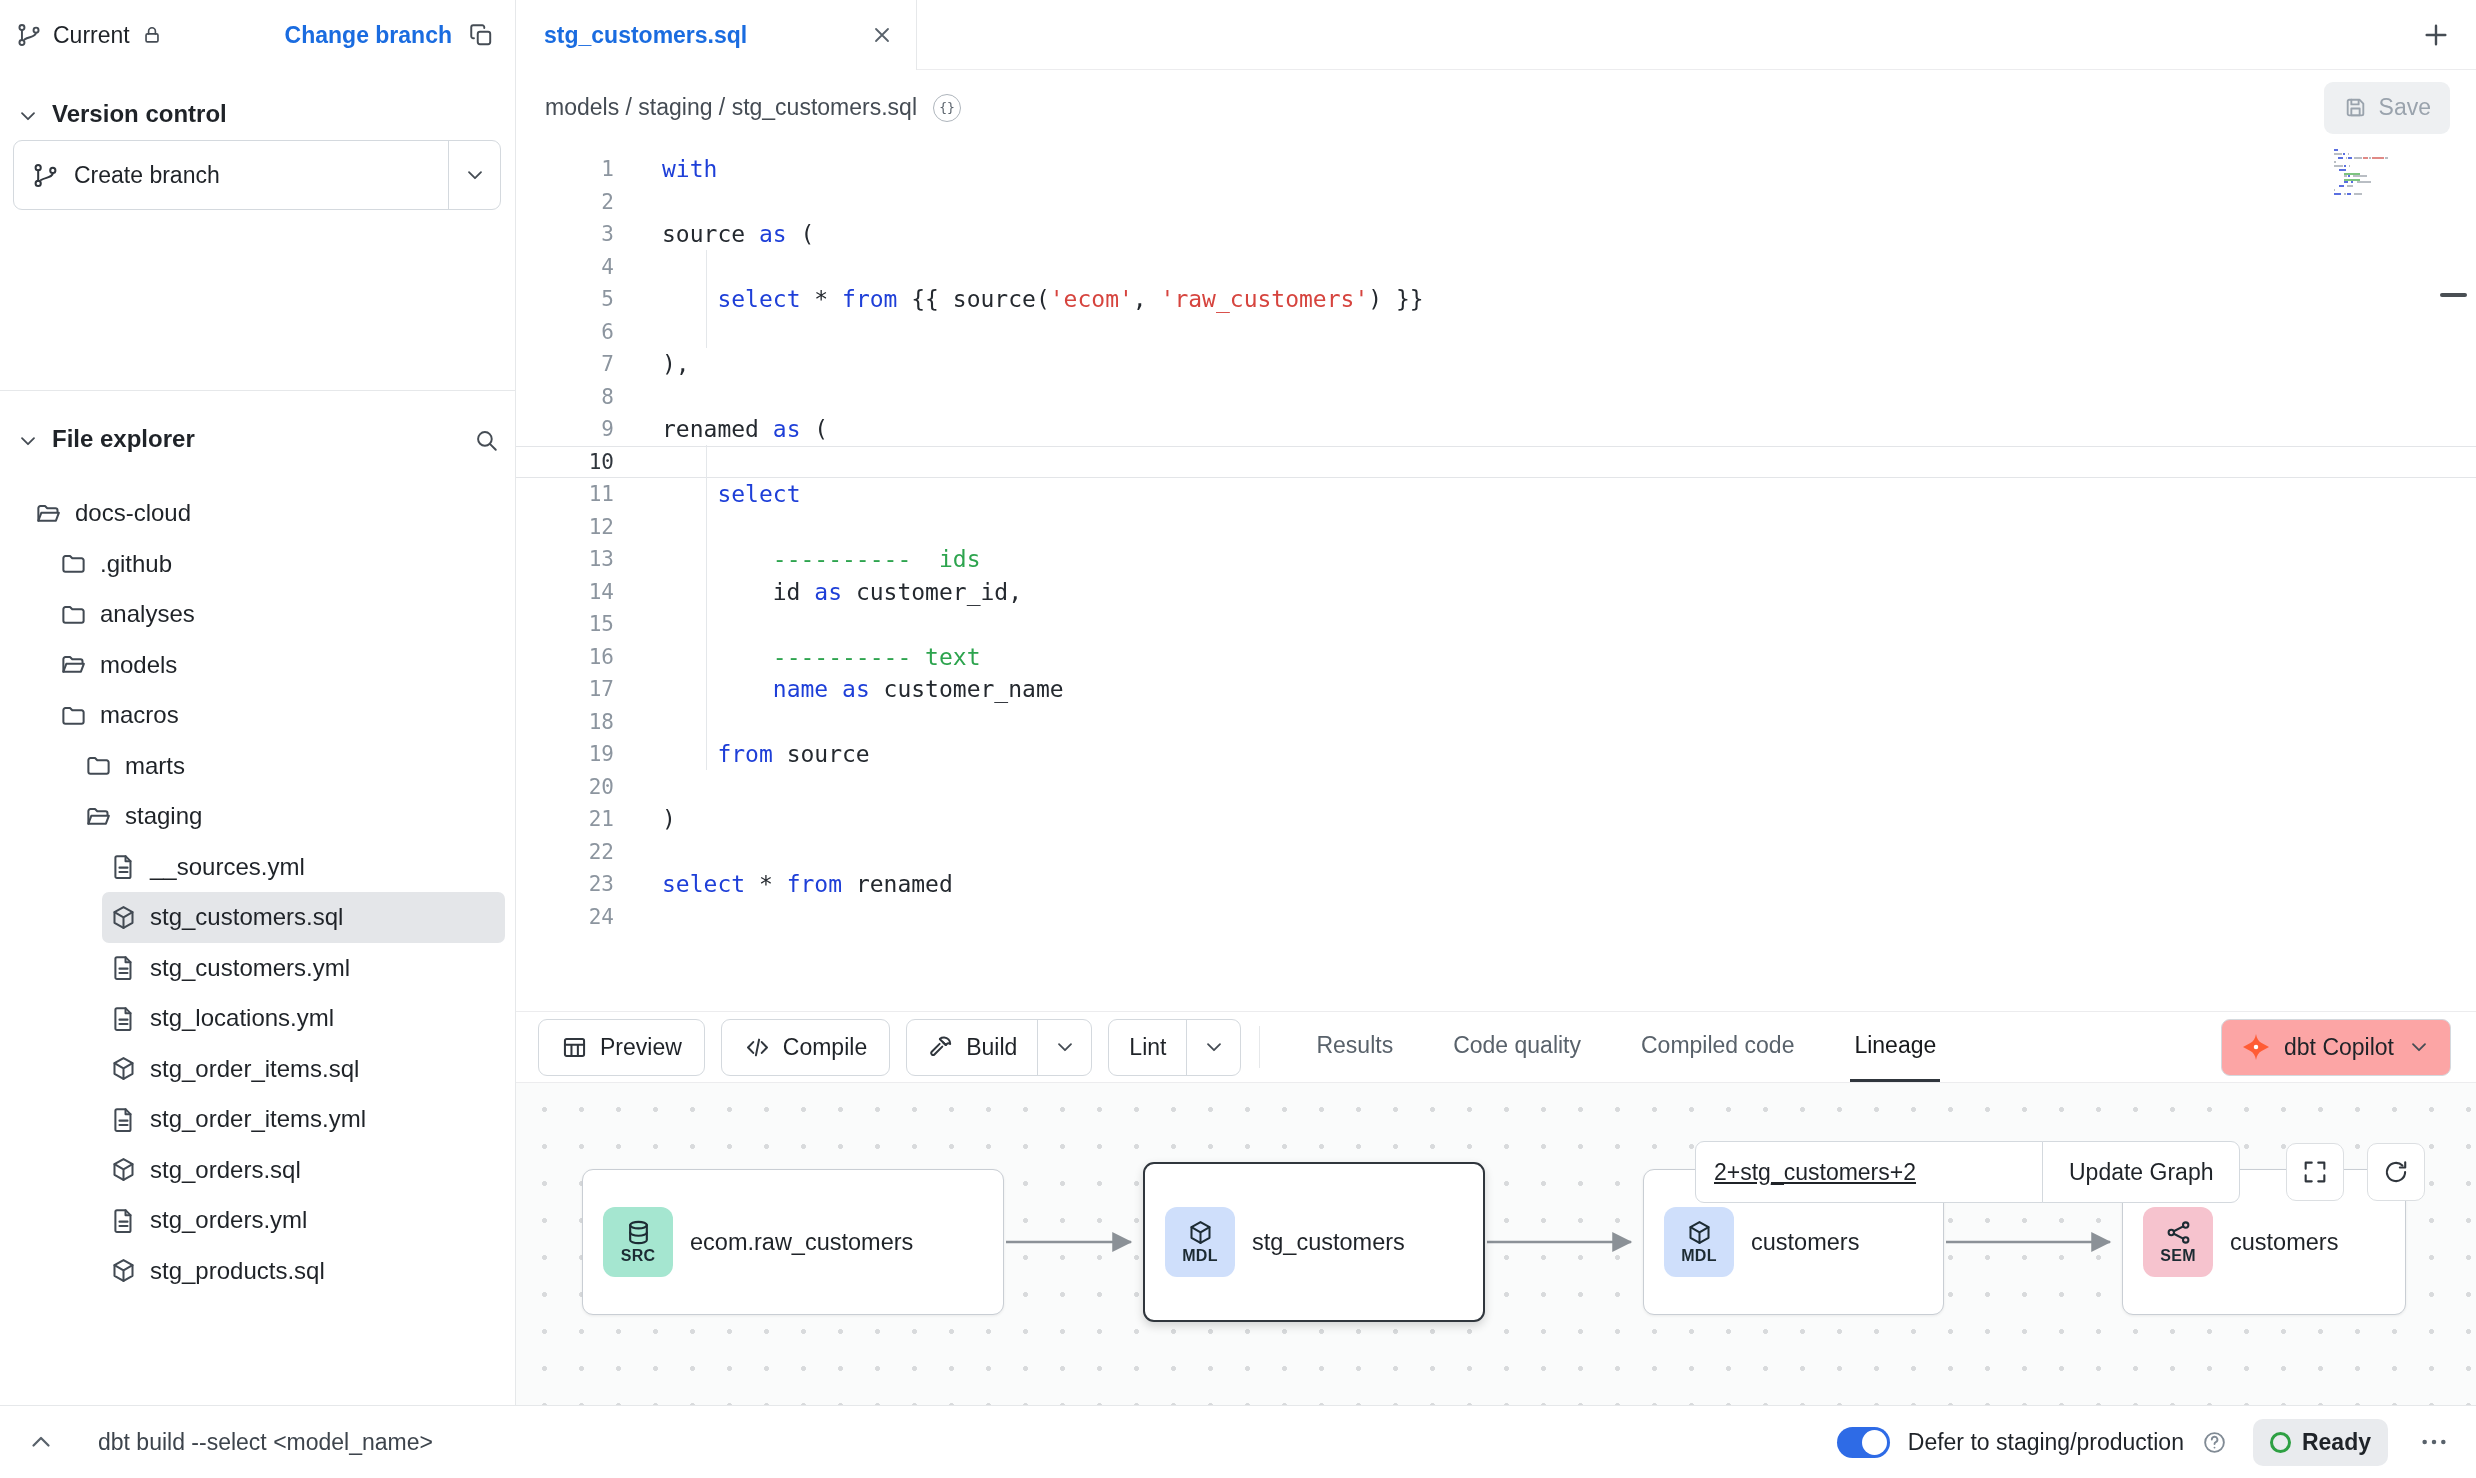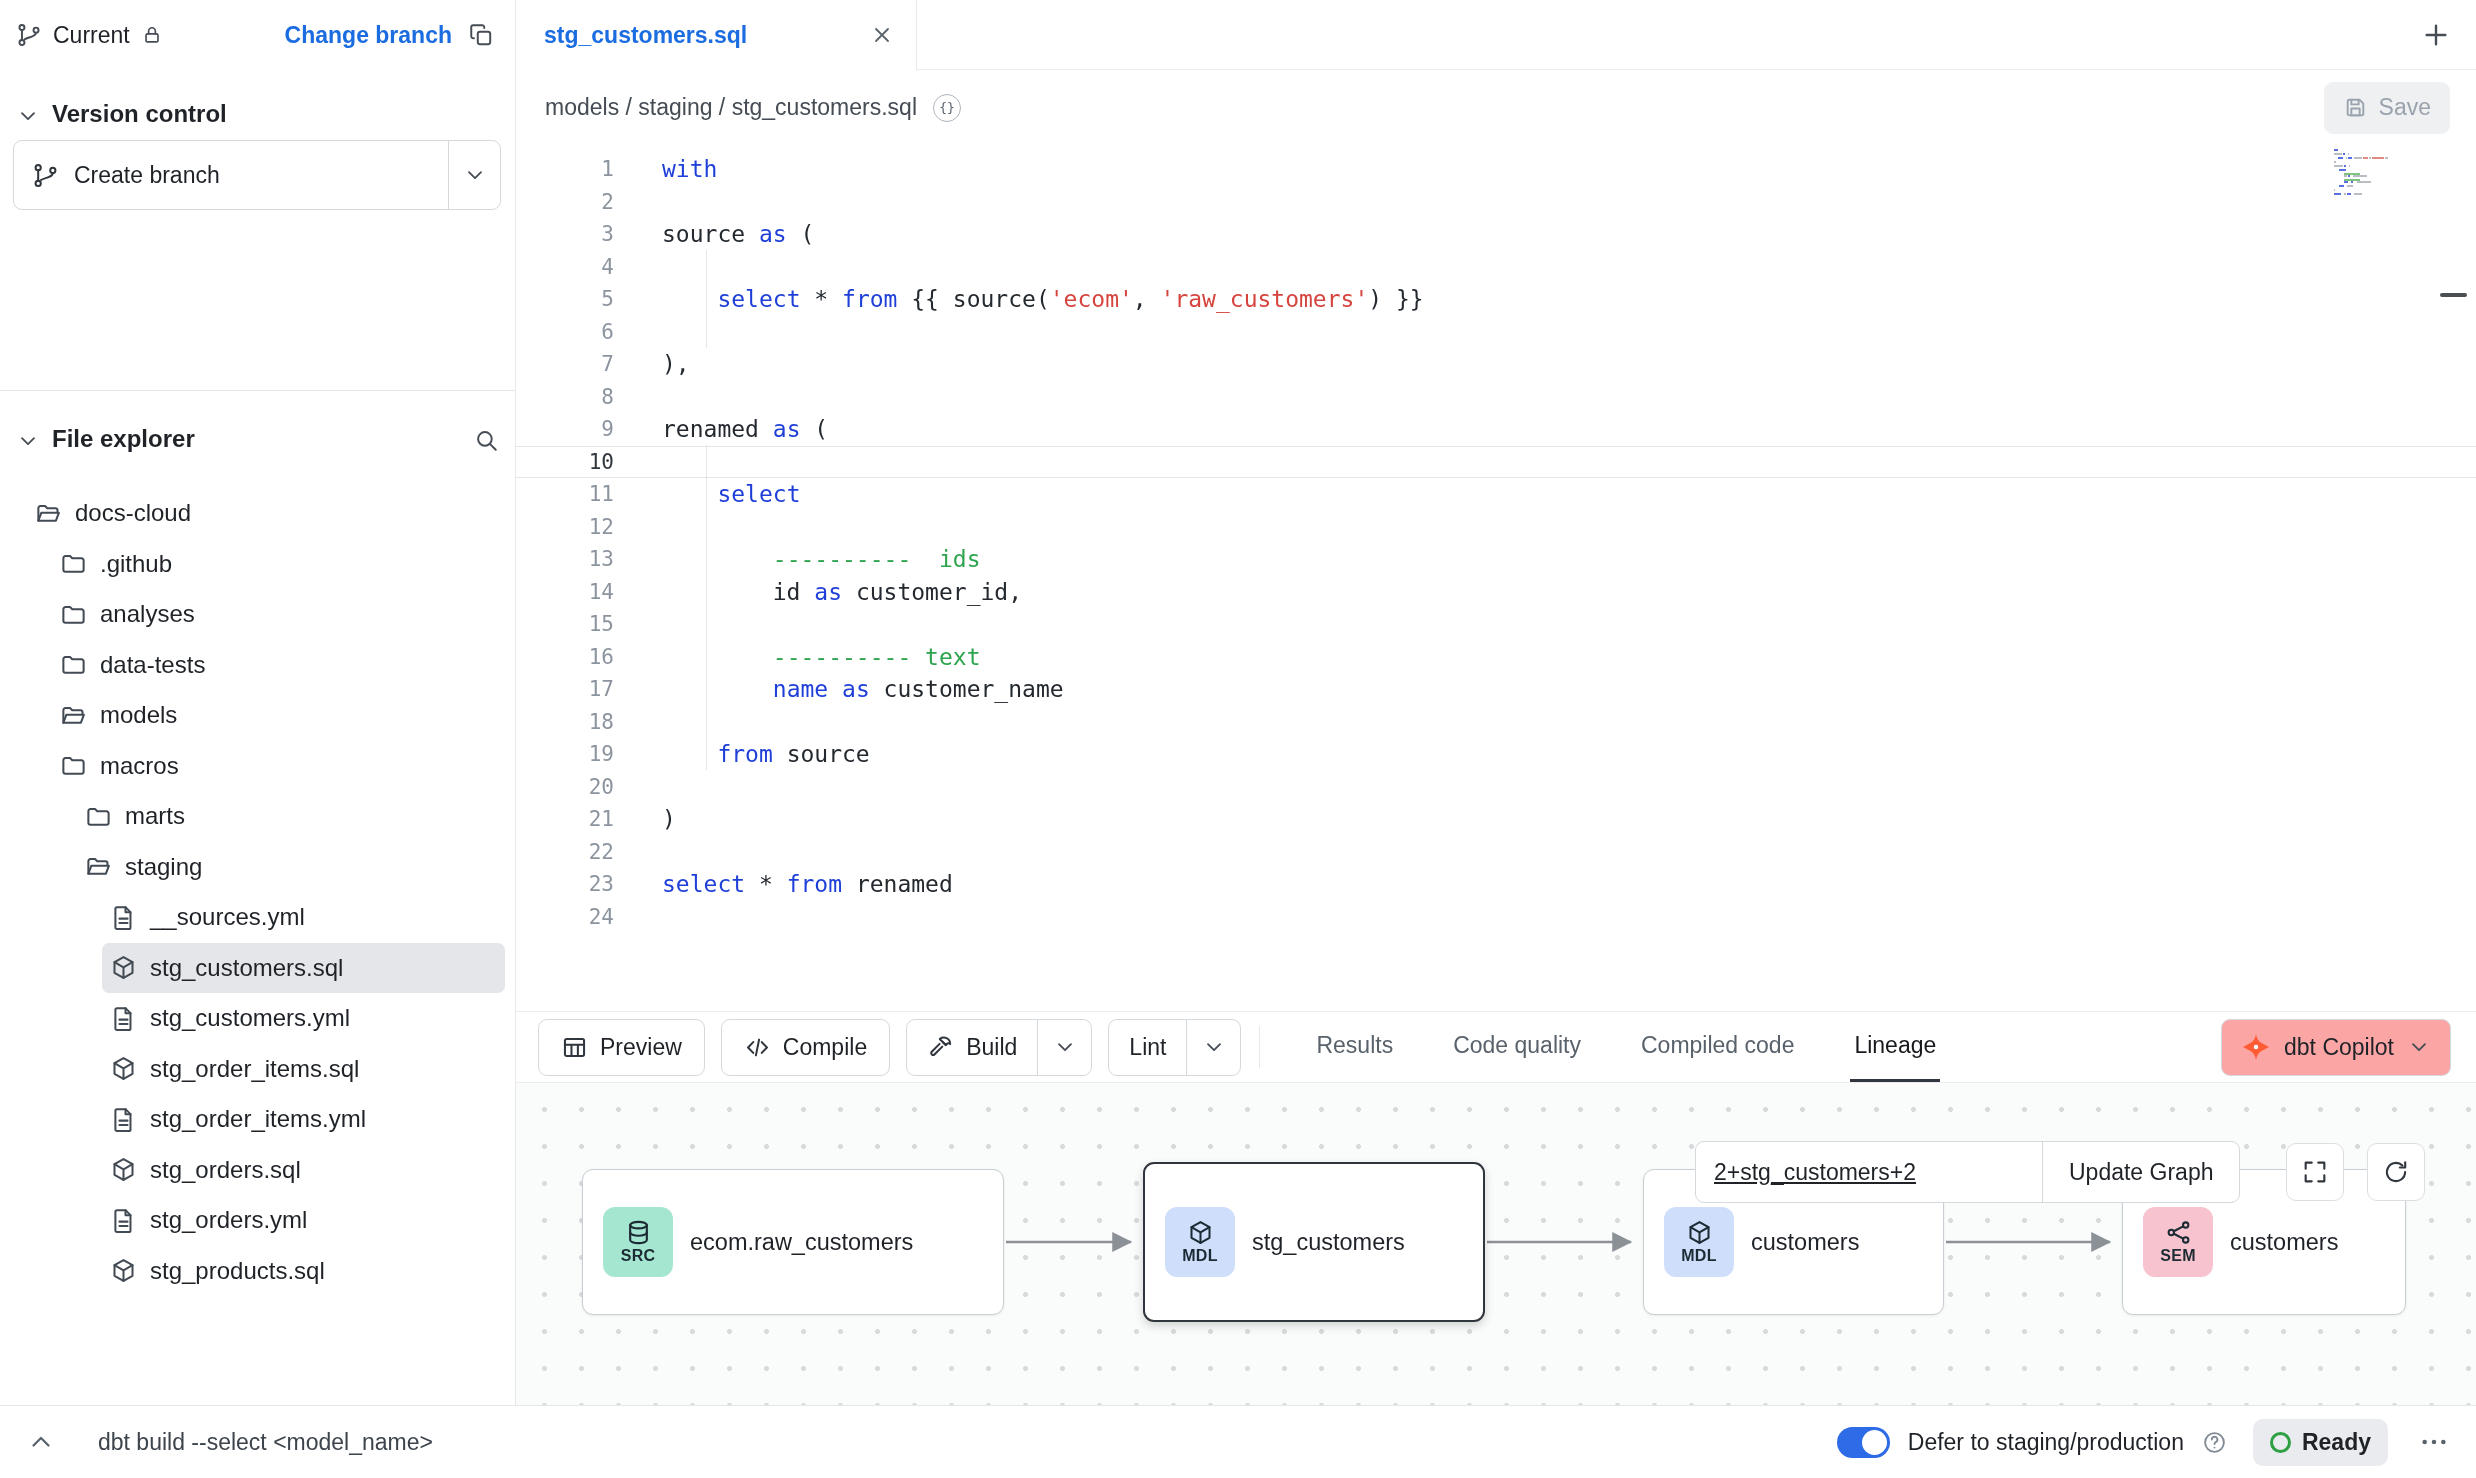--- a/index.html
+++ b/index.html
@@ -232,28 +232,20 @@
         <span class="icon ticon">
           <svg viewBox="0 0 24 24" fill="none" stroke="currentColor" stroke-width="1.8" stroke-linecap="round" stroke-linejoin="round">
             <path d="M3 7.2A1.8 1.8 0 0 1 4.8 5.4h4.1l2 2h8.3A1.8 1.8 0 0 1 21 9.2v8.4a1.8 1.8 0 0 1-1.8 1.8H4.8A1.8 1.8 0 0 1 3 17.6z"></path>
           </svg>
         </span>
         <span>analyses</span>
       </div>
       <div class="tree-row" style="margin-left: 52px;">
         <span class="icon ticon">
           <svg viewBox="0 0 24 24" fill="none" stroke="currentColor" stroke-width="1.8" stroke-linecap="round" stroke-linejoin="round">
-            <path d="M3 7.2A1.8 1.8 0 0 1 4.8 5.4h4.1l2 2h8.3A1.8 1.8 0 0 1 21 9.2v8.4a1.8 1.8 0 0 1-1.8 1.8H4.8A1.8 1.8 0 0 1 3 17.6z"></path>
-          </svg>
-        </span>
-        <span>data-tests</span>
-      </div>
-      <div class="tree-row" style="margin-left: 52px;">
-        <span class="icon ticon">
-          <svg viewBox="0 0 24 24" fill="none" stroke="currentColor" stroke-width="1.8" stroke-linecap="round" stroke-linejoin="round">
             <path d="M3 18.4V7.2A1.8 1.8 0 0 1 4.8 5.4h4.1l2 2h7.3A1.8 1.8 0 0 1 20 9.2v1.2"></path>
             <path d="M3 18.4l2.6-7h15.6l-2.6 7z"></path>
           </svg>
         </span>
         <span>models</span>
       </div>
       <div class="tree-row" style="margin-left: 52px;">
         <span class="icon ticon">
           <svg viewBox="0 0 24 24" fill="none" stroke="currentColor" stroke-width="1.8" stroke-linecap="round" stroke-linejoin="round">
             <path d="M3 7.2A1.8 1.8 0 0 1 4.8 5.4h4.1l2 2h8.3A1.8 1.8 0 0 1 21 9.2v8.4a1.8 1.8 0 0 1-1.8 1.8H4.8A1.8 1.8 0 0 1 3 17.6z"></path>
@@ -297,20 +289,29 @@
         <span>stg_customers.sql</span>
       </div>
       <div class="tree-row" style="margin-left: 102px;">
         <span class="icon ticon">
           <svg viewBox="0 0 24 24" fill="none" stroke="currentColor" stroke-width="1.8" stroke-linecap="round" stroke-linejoin="round">
             <path d="M6.2 2.8h7.6l4.4 4.4v13.6a1.4 1.4 0 0 1-1.4 1.4H6.2a1.4 1.4 0 0 1-1.4-1.4V4.2a1.4 1.4 0 0 1 1.4-1.4z"></path>
             <path d="M13.8 2.8V7.3h4.4M8.4 13h7.2M8.4 16.8h7.2"></path>
           </svg>
         </span>
         <span>stg_customers.yml</span>
+      </div>
+      <div class="tree-row" style="margin-left: 102px;">
+        <span class="icon ticon">
+          <svg viewBox="0 0 24 24" fill="none" stroke="currentColor" stroke-width="1.8" stroke-linecap="round" stroke-linejoin="round">
+            <path d="M6.2 2.8h7.6l4.4 4.4v13.6a1.4 1.4 0 0 1-1.4 1.4H6.2a1.4 1.4 0 0 1-1.4-1.4V4.2a1.4 1.4 0 0 1 1.4-1.4z"></path>
+            <path d="M13.8 2.8V7.3h4.4M8.4 13h7.2M8.4 16.8h7.2"></path>
+          </svg>
+        </span>
+        <span>stg_locations.yml</span>
       </div>
       <div class="tree-row" style="margin-left: 102px;">
         <span class="icon ticon">
           <svg viewBox="0 0 24 24" fill="none" stroke="currentColor" stroke-width="1.8" stroke-linecap="round" stroke-linejoin="round">
             <path d="M12 2.7l8 4.6v9.4l-8 4.6-8-4.6V7.3z"></path>
             <path d="M4 7.3l8 4.6 8-4.6M12 11.9v9.4"></path>
           </svg>
         </span>
         <span>stg_order_items.sql</span>
       </div>

